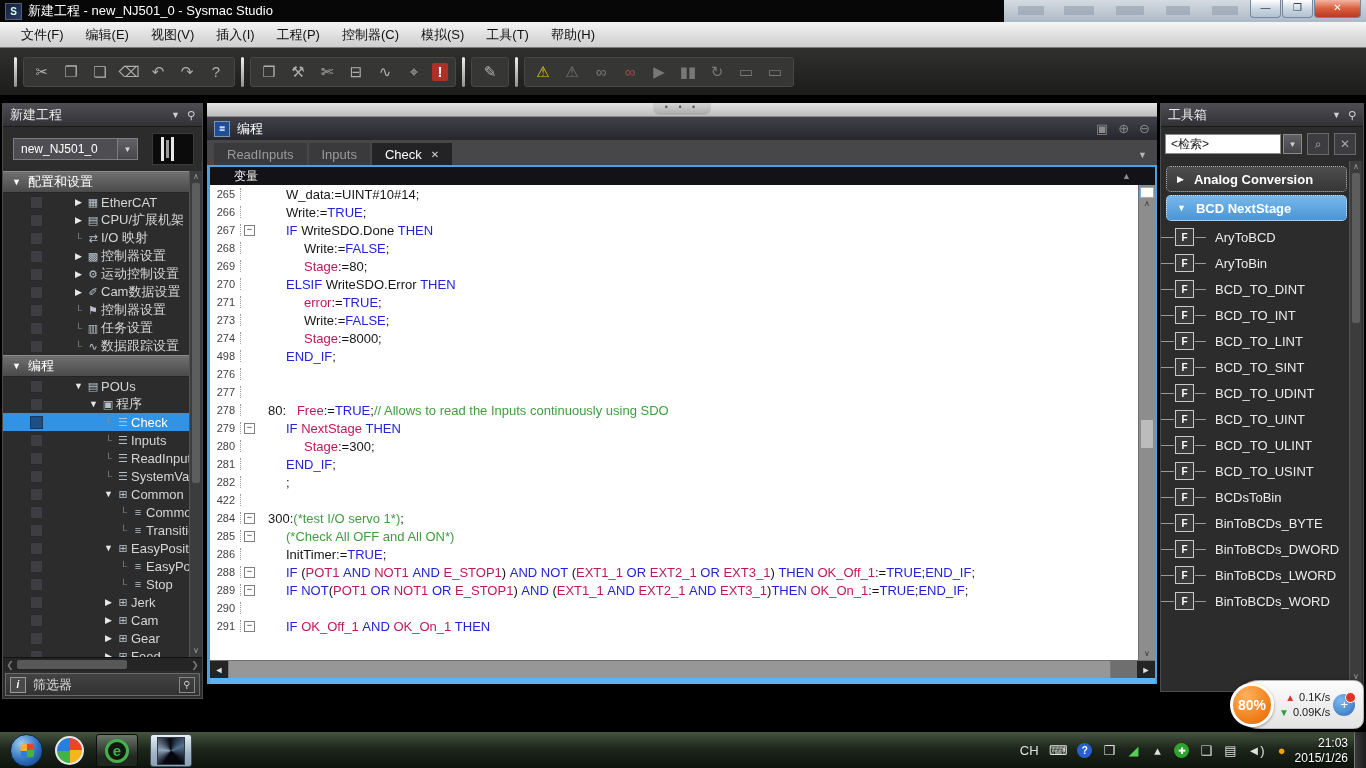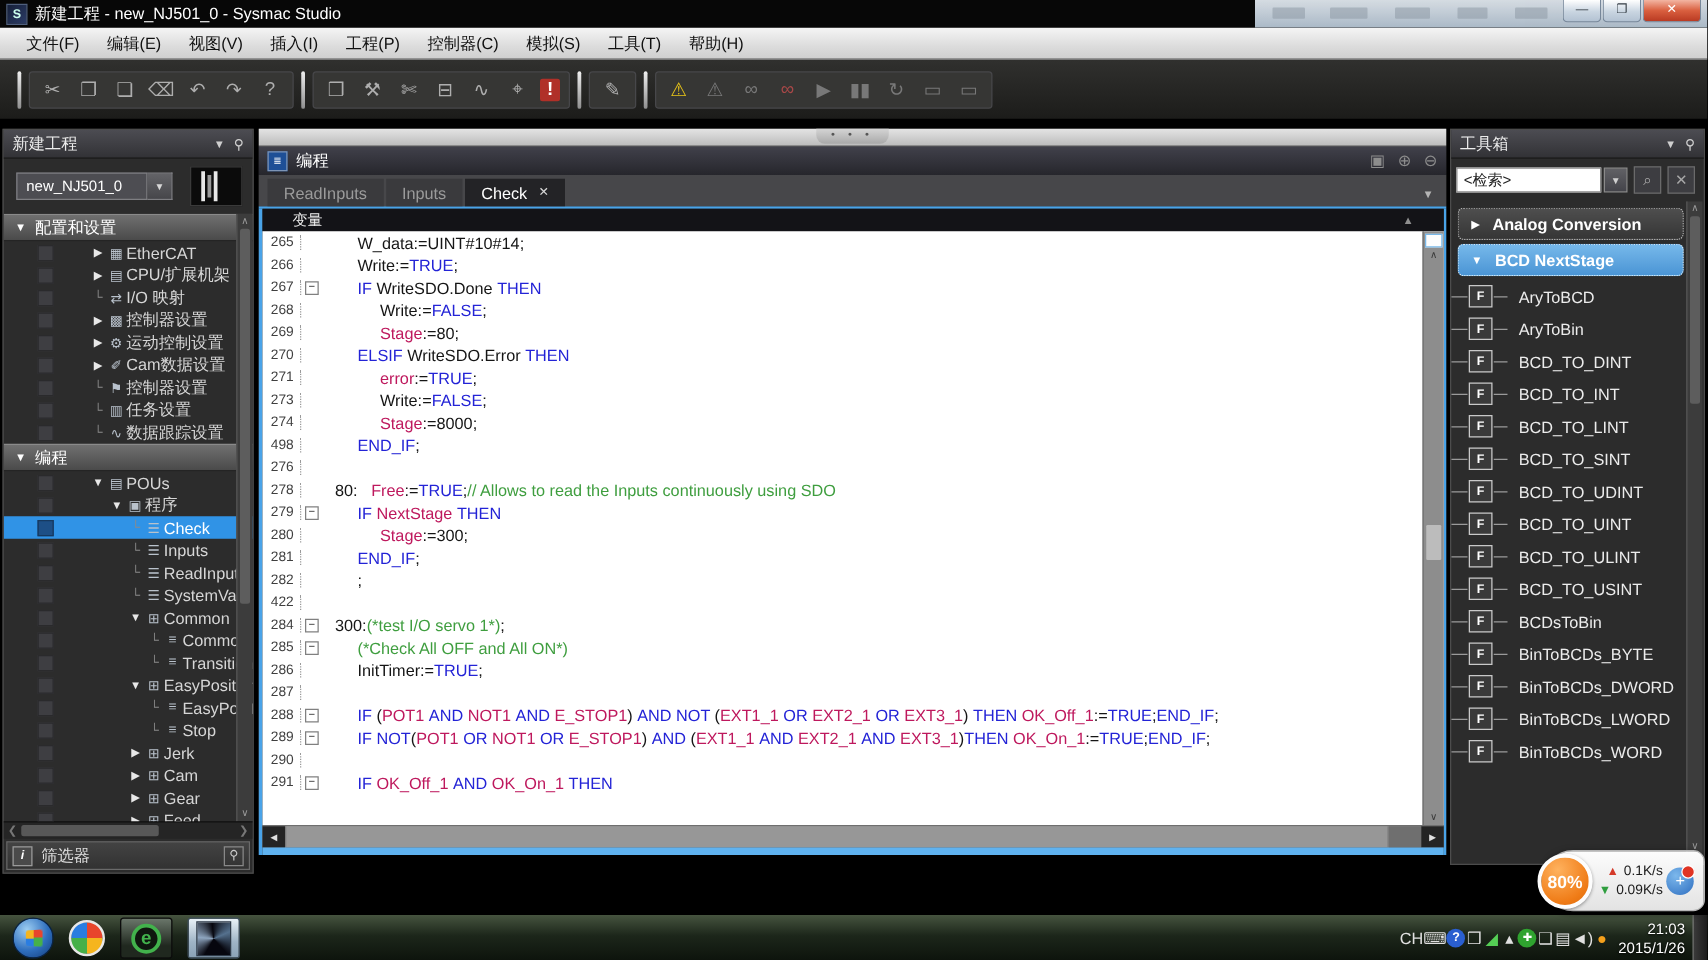--- a/index.html
+++ b/index.html
@@ -115,21 +115,21 @@
   #taskbar{position:absolute;left:0;top:731px;width:1366px;height:37px;background:linear-gradient(#46543f,#1c261a 45%,#0d130c);border-top:1px solid #000;display:flex;align-items:center;z-index:35}
   .task-apps{display:flex;align-items:center;gap:12px;padding-left:10px}
   .orb{width:31px;height:31px;border-radius:50%;background:radial-gradient(circle at 34% 28%,#9ccdf2,#2f6fbe 55%,#123a78);border:1px solid #0a2342;display:flex;align-items:center;justify-content:center}
   .orb-flag{width:14px;height:13px;border-radius:2px;background:conic-gradient(#e8452c 0 25%,#46b049 0 50%,#2a7de1 0 75%,#f5b51e 0);transform:perspective(40px) rotateY(-18deg)}
   .i360{width:25px;height:25px;border-radius:50%;background:conic-gradient(#e8452c 0 25%,#f5b51e 0 50%,#46b049 0 75%,#2a7de1 0);border:2px solid #e8e8e8}
   .app-btn{width:42px;height:33px;border-radius:3px;display:flex;align-items:center;justify-content:center;box-sizing:border-box}
   .app-btn.open{background:linear-gradient(#6a766a,#20281f 70%);border:1px solid #0c0c0c}
   .app-btn.active{background:linear-gradient(#e9f1f7,#9fb4c6 60%,#8aa2b6);border:1px solid #3e4e5c}
   .ie-green{width:24px;height:24px;border-radius:50%;border:3px solid #42b24c;color:#42b24c;font-weight:bold;font-size:15px;display:flex;align-items:center;justify-content:center;box-sizing:border-box;background:#0f170f}
   .sysmac-icon{width:26px;height:26px;background:conic-gradient(from 210deg,#06060e,#8fa6c0 18%,#06060e 40%,#55718e 60%,#06060e 80%);border:1px solid #2e3a48}
-  .tray{margin-left:auto;display:flex;align-items:center;color:#fff;font-size:12px}
+  .tray{margin-left:auto;display:flex;align-items:center;gap:10px;color:#fff;font-size:12px}
   .tray-ico{color:#e0e0e0;font-size:13px;display:flex;align-items:center;justify-content:center;min-width:14px}
   .tray-ico.round{width:15px;height:15px;border-radius:50%;font-size:10px;font-weight:bold}
   .clock{text-align:right;font-size:12px;line-height:15px;margin:0 6px;color:#fff;text-shadow:0 1px 2px #000}
   .show-desktop{width:11px;height:37px;background:linear-gradient(90deg,#3a3a3a,#1c1c1c);border-left:1px solid #777}
 </style>
 </head>
 <body>
 
 <div id="titlebar">
   <span class="app-ico">S</span>
@@ -457,30 +457,30 @@
           <div class="code-row"><span class="gut">266</span><span class="fold"></span><span class="code-text" style="padding-left: 28px;"><span class="tk-p">Write:=</span><span class="tk-k">TRUE</span><span class="tk-p">;</span></span></div>
           <div class="code-row"><span class="gut">267</span><span class="fold"><span class="fmark">−</span></span><span class="code-text" style="padding-left: 28px;"><span class="tk-k">IF </span><span class="tk-p">WriteSDO.Done </span><span class="tk-k">THEN</span></span></div>
           <div class="code-row"><span class="gut">268</span><span class="fold"></span><span class="code-text" style="padding-left: 46px;"><span class="tk-p">Write:=</span><span class="tk-k">FALSE</span><span class="tk-p">;</span></span></div>
           <div class="code-row"><span class="gut">269</span><span class="fold"></span><span class="code-text" style="padding-left: 46px;"><span class="tk-v">Stage</span><span class="tk-p">:=80;</span></span></div>
           <div class="code-row"><span class="gut">270</span><span class="fold"></span><span class="code-text" style="padding-left: 28px;"><span class="tk-k">ELSIF </span><span class="tk-p">WriteSDO.Error </span><span class="tk-k">THEN</span></span></div>
           <div class="code-row"><span class="gut">271</span><span class="fold"></span><span class="code-text" style="padding-left: 46px;"><span class="tk-v">error</span><span class="tk-p">:=</span><span class="tk-k">TRUE</span><span class="tk-p">;</span></span></div>
           <div class="code-row"><span class="gut">273</span><span class="fold"></span><span class="code-text" style="padding-left: 46px;"><span class="tk-p">Write:=</span><span class="tk-k">FALSE</span><span class="tk-p">;</span></span></div>
           <div class="code-row"><span class="gut">274</span><span class="fold"></span><span class="code-text" style="padding-left: 46px;"><span class="tk-v">Stage</span><span class="tk-p">:=8000;</span></span></div>
           <div class="code-row"><span class="gut">498</span><span class="fold"></span><span class="code-text" style="padding-left: 28px;"><span class="tk-k">END_IF</span><span class="tk-p">;</span></span></div>
           <div class="code-row"><span class="gut">276</span><span class="fold"></span><span class="code-text" style="padding-left: 10px;"></span></div>
+          <div class="code-row"><span class="gut">277</span><span class="fold"></span><span class="code-text" style="padding-left: 10px;"></span></div>
           <div class="code-row"><span class="gut">278</span><span class="fold"></span><span class="code-text" style="padding-left: 10px;"><span class="tk-p">80:   </span><span class="tk-v">Free</span><span class="tk-p">:=</span><span class="tk-k">TRUE</span><span class="tk-p">;</span><span class="tk-c">// Allows to read the Inputs continuously using SDO</span></span></div>
           <div class="code-row"><span class="gut">279</span><span class="fold"><span class="fmark">−</span></span><span class="code-text" style="padding-left: 28px;"><span class="tk-k">IF </span><span class="tk-v">NextStage </span><span class="tk-k">THEN</span></span></div>
           <div class="code-row"><span class="gut">280</span><span class="fold"></span><span class="code-text" style="padding-left: 46px;"><span class="tk-v">Stage</span><span class="tk-p">:=300;</span></span></div>
           <div class="code-row"><span class="gut">281</span><span class="fold"></span><span class="code-text" style="padding-left: 28px;"><span class="tk-k">END_IF</span><span class="tk-p">;</span></span></div>
           <div class="code-row"><span class="gut">282</span><span class="fold"></span><span class="code-text" style="padding-left: 28px;"><span class="tk-p">;</span></span></div>
           <div class="code-row"><span class="gut">422</span><span class="fold"></span><span class="code-text" style="padding-left: 10px;"></span></div>
           <div class="code-row"><span class="gut">284</span><span class="fold"><span class="fmark">−</span></span><span class="code-text" style="padding-left: 10px;"><span class="tk-p">300:</span><span class="tk-c">(*test I/O servo 1*)</span><span class="tk-p">;</span></span></div>
           <div class="code-row"><span class="gut">285</span><span class="fold"><span class="fmark">−</span></span><span class="code-text" style="padding-left: 28px;"><span class="tk-c">(*Check All OFF and All ON*)</span></span></div>
           <div class="code-row"><span class="gut">286</span><span class="fold"></span><span class="code-text" style="padding-left: 28px;"><span class="tk-p">InitTimer:=</span><span class="tk-k">TRUE</span><span class="tk-p">;</span></span></div>
-          <div class="code-row"><span class="gut">287</span><span class="fold"></span><span class="code-text" style="padding-left: 10px;"></span></div>
           <div class="code-row"><span class="gut">288</span><span class="fold"><span class="fmark">−</span></span><span class="code-text" style="padding-left: 28px;"><span class="tk-k">IF </span><span class="tk-p">(</span><span class="tk-v">POT1 </span><span class="tk-k">AND </span><span class="tk-v">NOT1 </span><span class="tk-k">AND </span><span class="tk-v">E_STOP1</span><span class="tk-p">) </span><span class="tk-k">AND </span><span class="tk-k">NOT </span><span class="tk-p">(</span><span class="tk-v">EXT1_1 </span><span class="tk-k">OR </span><span class="tk-v">EXT2_1 </span><span class="tk-k">OR </span><span class="tk-v">EXT3_1</span><span class="tk-p">) </span><span class="tk-k">THEN </span><span class="tk-v">OK_Off_1</span><span class="tk-p">:=</span><span class="tk-k">TRUE</span><span class="tk-p">;</span><span class="tk-k">END_IF</span><span class="tk-p">;</span></span></div>
           <div class="code-row"><span class="gut">289</span><span class="fold"><span class="fmark">−</span></span><span class="code-text" style="padding-left: 28px;"><span class="tk-k">IF </span><span class="tk-k">NOT</span><span class="tk-p">(</span><span class="tk-v">POT1 </span><span class="tk-k">OR </span><span class="tk-v">NOT1 </span><span class="tk-k">OR </span><span class="tk-v">E_STOP1</span><span class="tk-p">) </span><span class="tk-k">AND </span><span class="tk-p">(</span><span class="tk-v">EXT1_1 </span><span class="tk-k">AND </span><span class="tk-v">EXT2_1 </span><span class="tk-k">AND </span><span class="tk-v">EXT3_1</span><span class="tk-p">)</span><span class="tk-k">THEN </span><span class="tk-v">OK_On_1</span><span class="tk-p">:=</span><span class="tk-k">TRUE</span><span class="tk-p">;</span><span class="tk-k">END_IF</span><span class="tk-p">;</span></span></div>
           <div class="code-row"><span class="gut">290</span><span class="fold"></span><span class="code-text" style="padding-left: 10px;"></span></div>
           <div class="code-row"><span class="gut">291</span><span class="fold"><span class="fmark">−</span></span><span class="code-text" style="padding-left: 28px;"><span class="tk-k">IF </span><span class="tk-v">OK_Off_1 </span><span class="tk-k">AND </span><span class="tk-v">OK_On_1 </span><span class="tk-k">THEN</span></span></div>
         </div>
       <div class="code-vscroll">
         <span class="vmark"></span>
         <span class="cvs-arr">∧</span>
         <div class="cvs-track">
             <div class="cvs-thumb"></div>

